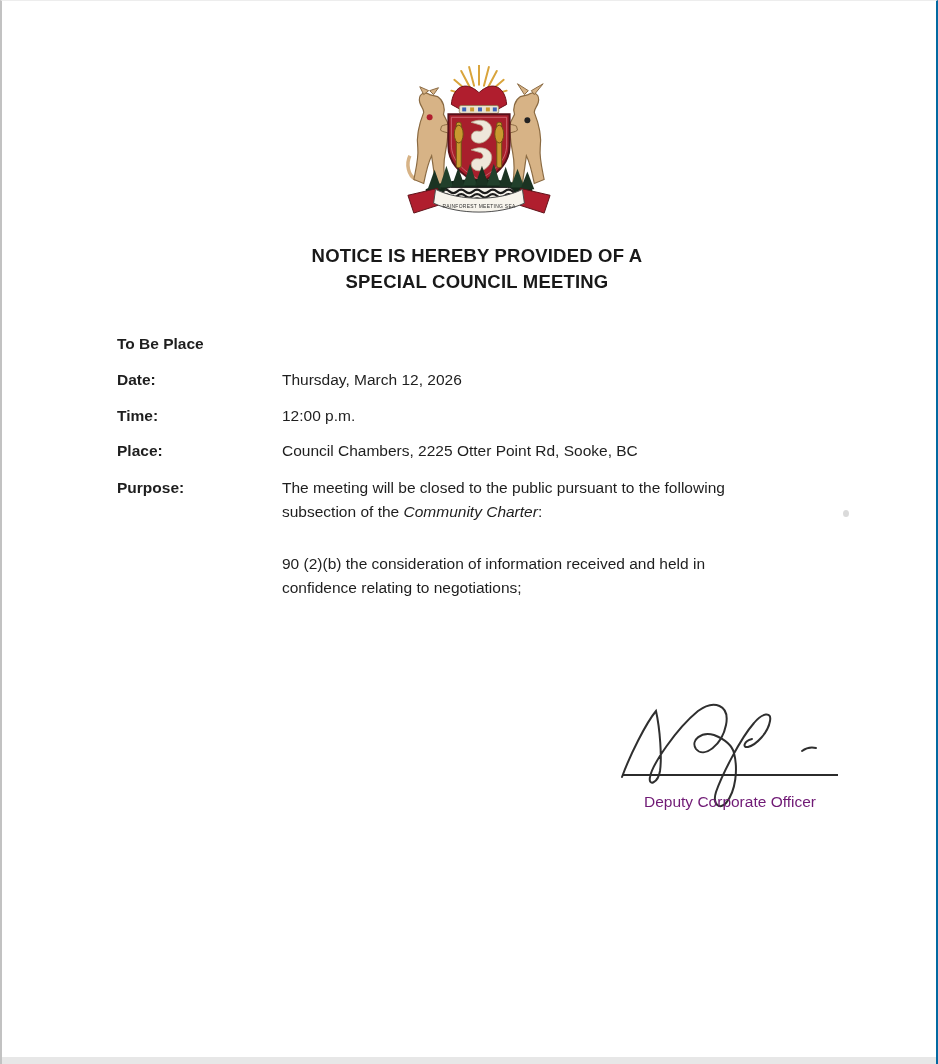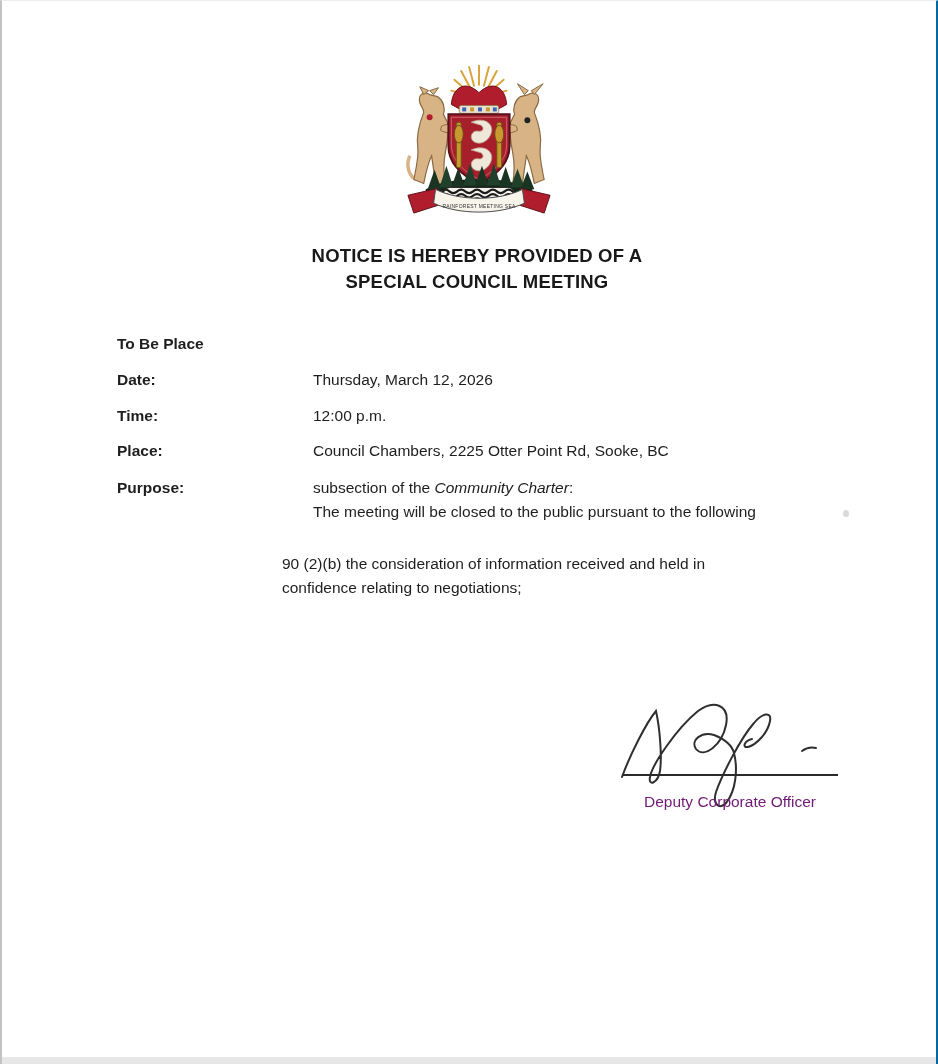--- a/index.html
+++ b/index.html
@@ -55,21 +55,20 @@
     font-size: 15.5px;
     line-height: 24px;
   }
   .row .label { font-weight: bold; }
   .row .value {
     position: absolute;
     left: 165px;
     top: 0;
     width: 515px;
     white-space: nowrap;
-    margin-left: 31px;
   }
   .row-date { top: 367px; }
   .row-time { top: 403px; }
   .row-place { top: 438px; }
   .row-purpose { top: 475px; }
   .row-purpose .value { white-space: normal; }
   .para {
     position: absolute;
     left: 280px;
     width: 520px;
@@ -226,22 +225,22 @@
     <span class="value">12:00 p.m.</span>
   </div>
   <div class="row row-place">
     <span class="label">Place:</span>
     <span class="value">Council Chambers, 2225 Otter Point Rd, Sooke, BC</span>
   </div>
 
   <div class="row row-purpose">
     <span class="label">Purpose:</span>
     <span class="value">
+      <div>The meeting will be closed to the public pursuant to the following</div>
       <div><span>subsection of the </span><i>Community Charter</i><span>:</span></div>
-      <div>The meeting will be closed to the public pursuant to the following</div>
     </span>
   </div>
 
   <div class="para para-1">90 (2)(b) the consideration of information received and held in
 confidence relating to negotiations;</div>
 
   <div class="artifact-dot"></div>
 
   <svg class="sig-scribble" viewBox="0 0 230 122" aria-hidden="true">
     <g stroke="#2f2f2f" stroke-width="2" fill="none" stroke-linecap="round">

